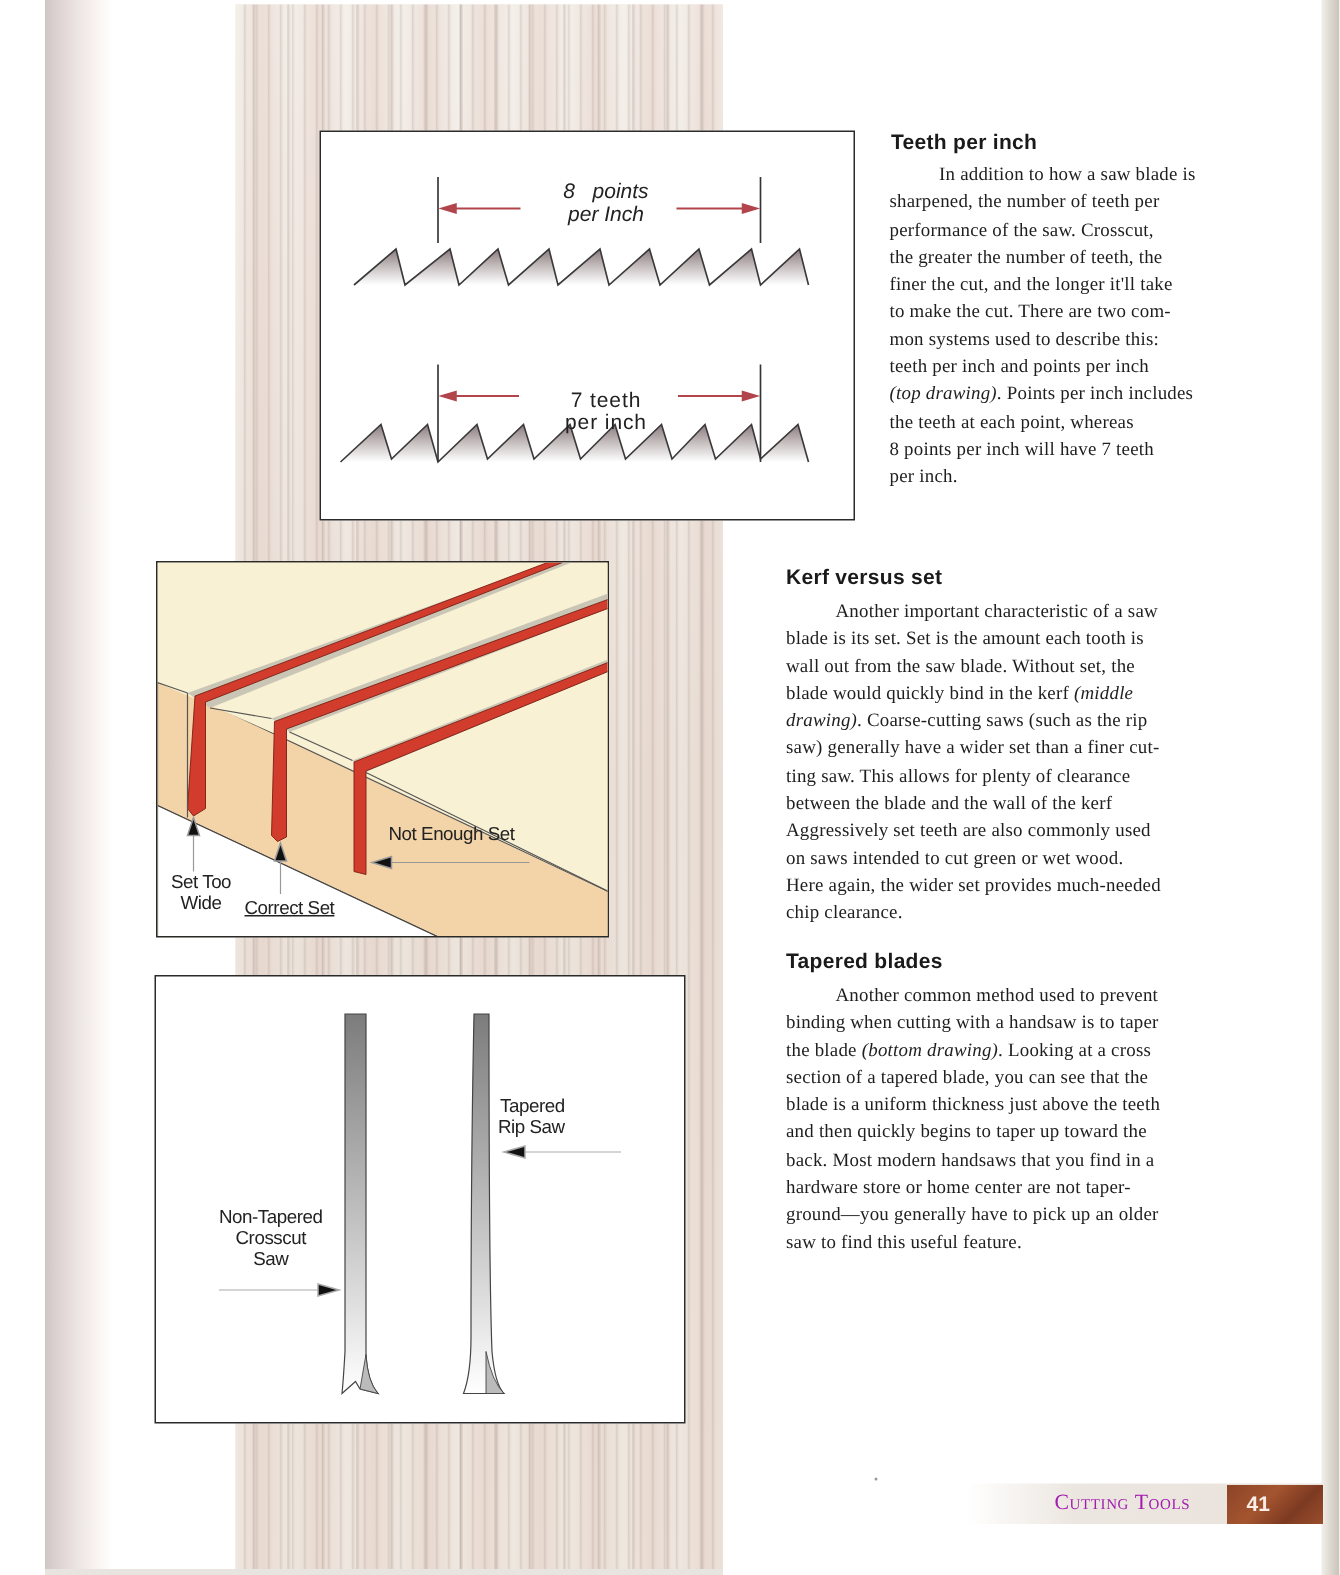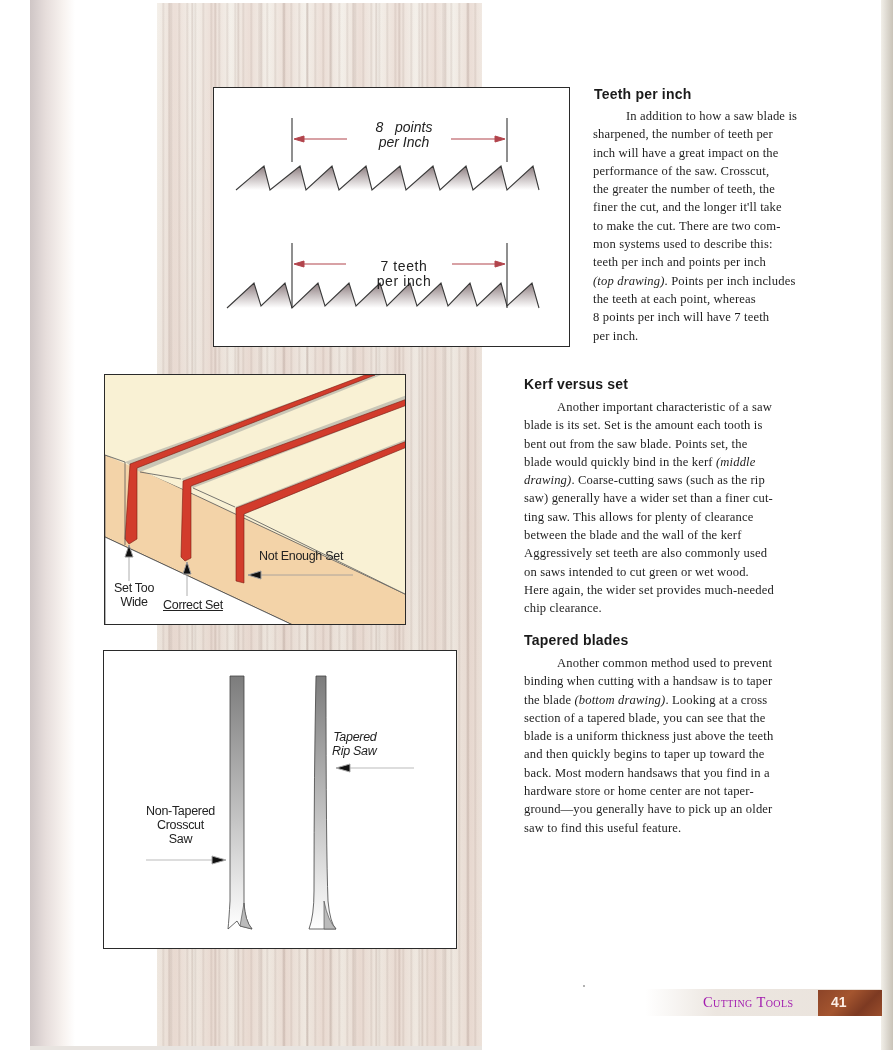--- a/index.html
+++ b/index.html
@@ -33,21 +33,21 @@
   .lbl { position: absolute; font-family: "Liberation Sans", sans-serif; color: #222; white-space: pre; line-height: 1.1; text-align: center; }
   .lbl-8pt { left: 155px; top: 32px; font-size: 14px; font-style: italic; text-align: center; width: 70px; }
   .lbl-7tt { left: 152px; top: 159px; font-size: 14px; text-align: center; width: 76px; letter-spacing: 0.6px; margin-top: 12px; }
 
   .lbl-kerf { font-size: 12.5px; letter-spacing: -0.3px; }
   .lbl-notenough { left: 154px; top: 175px; }
   .lbl-toowide { left: 9px; top: 207px; }
   .lbl-correct { left: 58px; top: 224px; text-decoration: underline; }
 
   .lbl-taper { font-size: 12.5px; letter-spacing: -0.3px; }
-  .lbl-ripsaw { left: 228px; top: 80px; text-align: right; font-style: italic; }
+  .lbl-ripsaw { left: 228px; top: 80px; text-align: right; }
   .lbl-crosscut { left: 42px; top: 154px; }
 
   
   .heading { position: absolute; font-family: "Liberation Sans", sans-serif; font-weight: bold; font-size: 14px; color: #1a1a1a; letter-spacing: 0.2px; }
   .h-teeth { left: 594px; top: 86px; }
   .h-kerf { left: 524px; top: 376px; }
   .h-taper { left: 524px; top: 632px; }
 
   .para { position: absolute; font-size: 12.6px; line-height: 18.3px; color: #1e1e1e; letter-spacing: 0.15px; }
   .para .line { display: block; white-space: nowrap; }
@@ -184,38 +184,37 @@
 Rip Saw</div>
   <div class="lbl lbl-taper lbl-crosscut">Non-Tapered
 Crosscut
 Saw</div>
 </div>
 
 <h2 class="heading h-teeth">Teeth per inch</h2>
 <div class="para p-teeth">
   <span class="line indent">In addition to how a saw blade is</span>
   <span class="line">sharpened, the number of teeth per</span>
-  <span class="line">inch will have a great impact on the</span>
   <span class="line">performance of the saw. Crosscut,</span>
   <span class="line">the greater the number of teeth, the</span>
   <span class="line">finer the cut, and the longer it'll take</span>
   <span class="line">to make the cut. There are two com-</span>
   <span class="line">mon systems used to describe this:</span>
   <span class="line">teeth per inch and points per inch</span>
   <span class="line"><i>(top drawing)</i>. Points per inch includes</span>
   <span class="line">the teeth at each point, whereas</span>
   <span class="line">8 points per inch will have 7 teeth</span>
   <span class="line">per inch.</span>
 </div>
 
 <h2 class="heading h-kerf">Kerf versus set</h2>
 <div class="para p-kerf">
   <span class="line indent">Another important characteristic of a saw</span>
   <span class="line">blade is its set. Set is the amount each tooth is</span>
-  <span class="line">bent out from the saw blade. Points set, the</span>
+  <span class="line">wall out from the saw blade. Without set, the</span>
   <span class="line">blade would quickly bind in the kerf <i>(middle</i></span>
   <span class="line"><i>drawing)</i>. Coarse-cutting saws (such as the rip</span>
   <span class="line">saw) generally have a wider set than a finer cut-</span>
   <span class="line">ting saw. This allows for plenty of clearance</span>
   <span class="line">between the blade and the wall of the kerf</span>
   <span class="line">Aggressively set teeth are also commonly used</span>
   <span class="line">on saws intended to cut green or wet wood.</span>
   <span class="line">Here again, the wider set provides much-needed</span>
   <span class="line">chip clearance.</span>
 </div>

